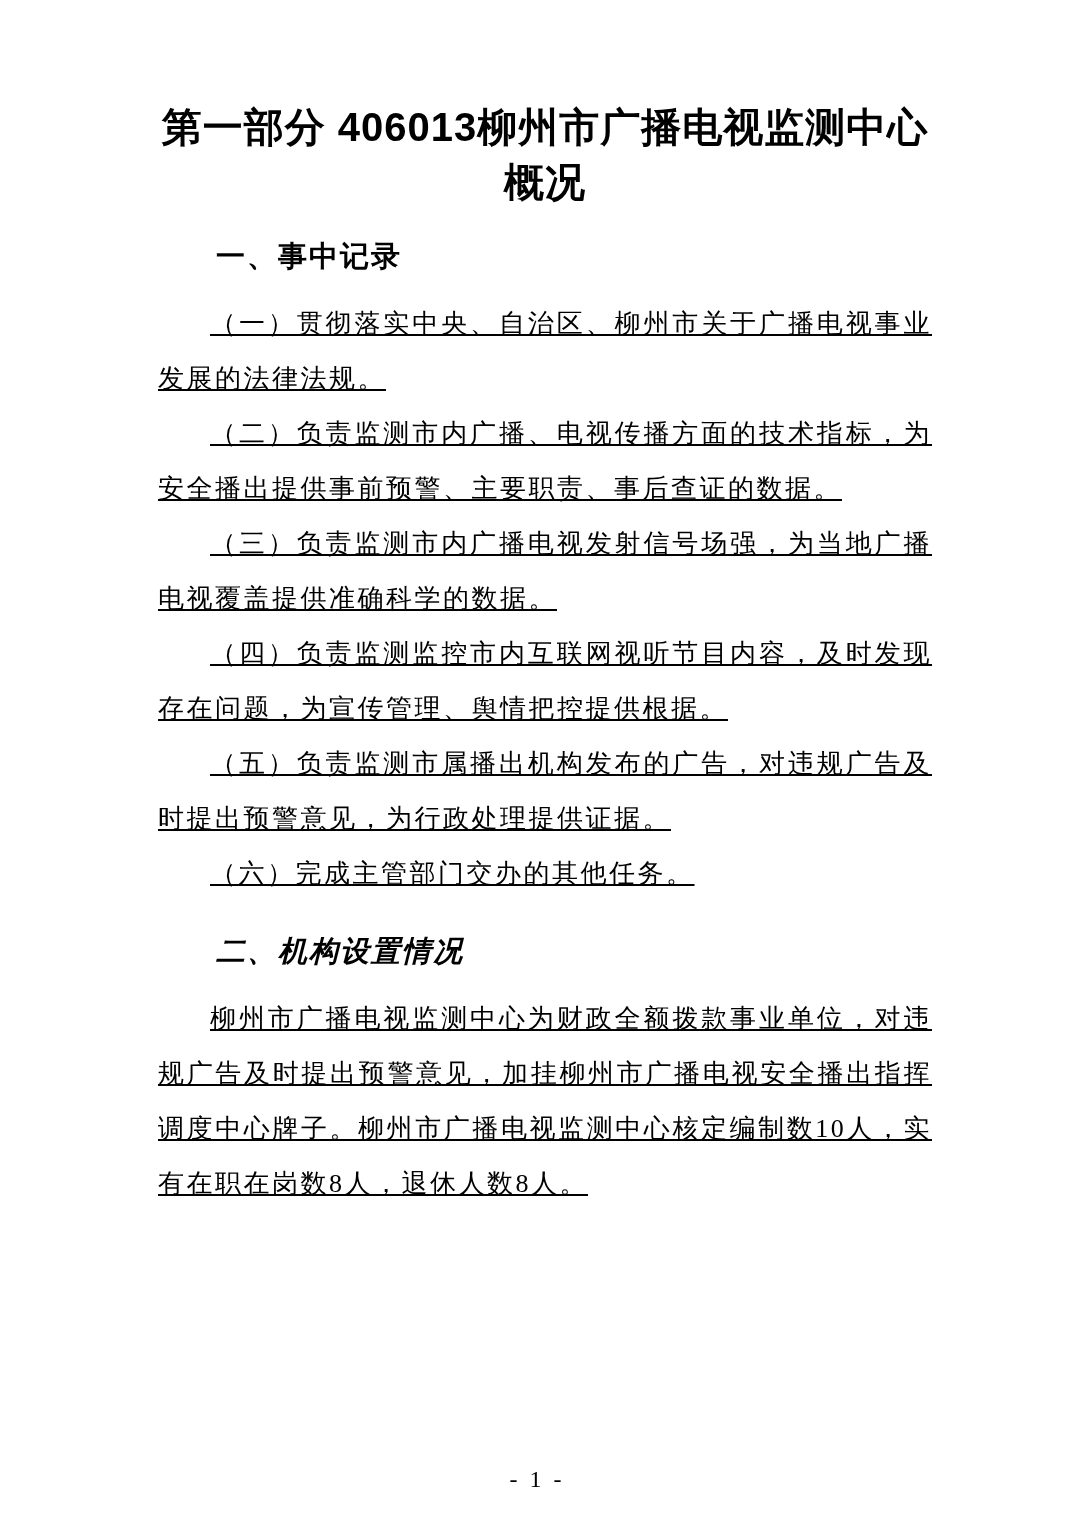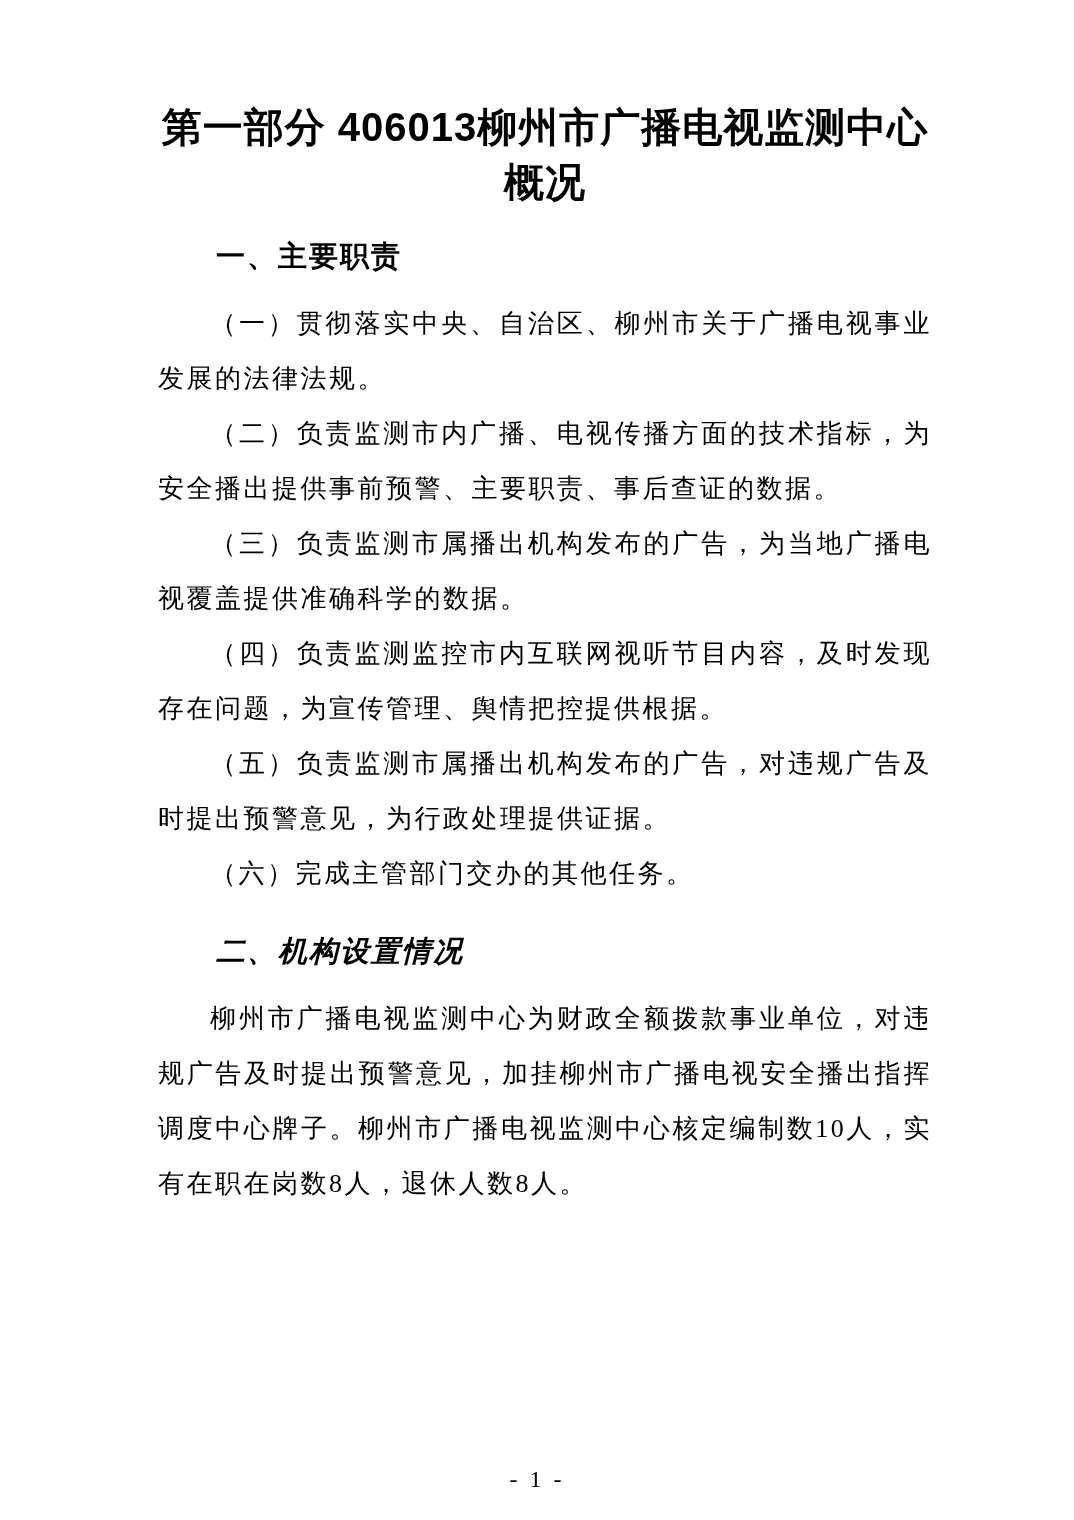--- a/index.html
+++ b/index.html
@@ -39,20 +39,21 @@
   }
   .body-para {
     font-family: "Liberation Serif", "DejaVu Serif", serif;
     font-size: 26px;
     line-height: 55px;
     letter-spacing: 2.5px;
     text-align: justify;
     text-justify: inter-character;
     text-indent: 2em;
     margin: 0;
+    text-decoration: underline;
   }
   .sec-heading-2 {
     margin-top: 30px;
     font-style: italic;
   }
   .page-footer {
     position: absolute;
     left: 0;
     right: 0;
     top: 1466px;
@@ -64,24 +65,24 @@
   }
 </style>
 </head>
 <body>
 
 <div class="page">
 
   <h1 class="doc-title">第一部分 406013柳州市广播电视监测中心概况</h1>
 
   <section>
-    <h2 class="sec-heading">一、主要职责</h2>
+    <h2 class="sec-heading">一、事中记录</h2>
     <p class="body-para">（一）贯彻落实中央、自治区、柳州市关于广播电视事业发展的法律法规。</p>
     <p class="body-para">（二）负责监测市内广播、电视传播方面的技术指标，为安全播出提供事前预警、主要职责、事后查证的数据。</p>
-    <p class="body-para">（三）负责监测市属播出机构发布的广告，为当地广播电视覆盖提供准确科学的数据。</p>
+    <p class="body-para">（三）负责监测市内广播电视发射信号场强，为当地广播电视覆盖提供准确科学的数据。</p>
     <p class="body-para">（四）负责监测监控市内互联网视听节目内容，及时发现存在问题，为宣传管理、舆情把控提供根据。</p>
     <p class="body-para">（五）负责监测市属播出机构发布的广告，对违规广告及时提出预警意见，为行政处理提供证据。</p>
     <p class="body-para">（六）完成主管部门交办的其他任务。</p>
   </section>
 
   <section>
     <h2 class="sec-heading sec-heading-2">二、机构设置情况</h2>
     <p class="body-para">柳州市广播电视监测中心为财政全额拨款事业单位，对违规广告及时提出预警意见，加挂柳州市广播电视安全播出指挥调度中心牌子。柳州市广播电视监测中心核定编制数10人，实有在职在岗数8人，退休人数8人。</p>
   </section>
 

